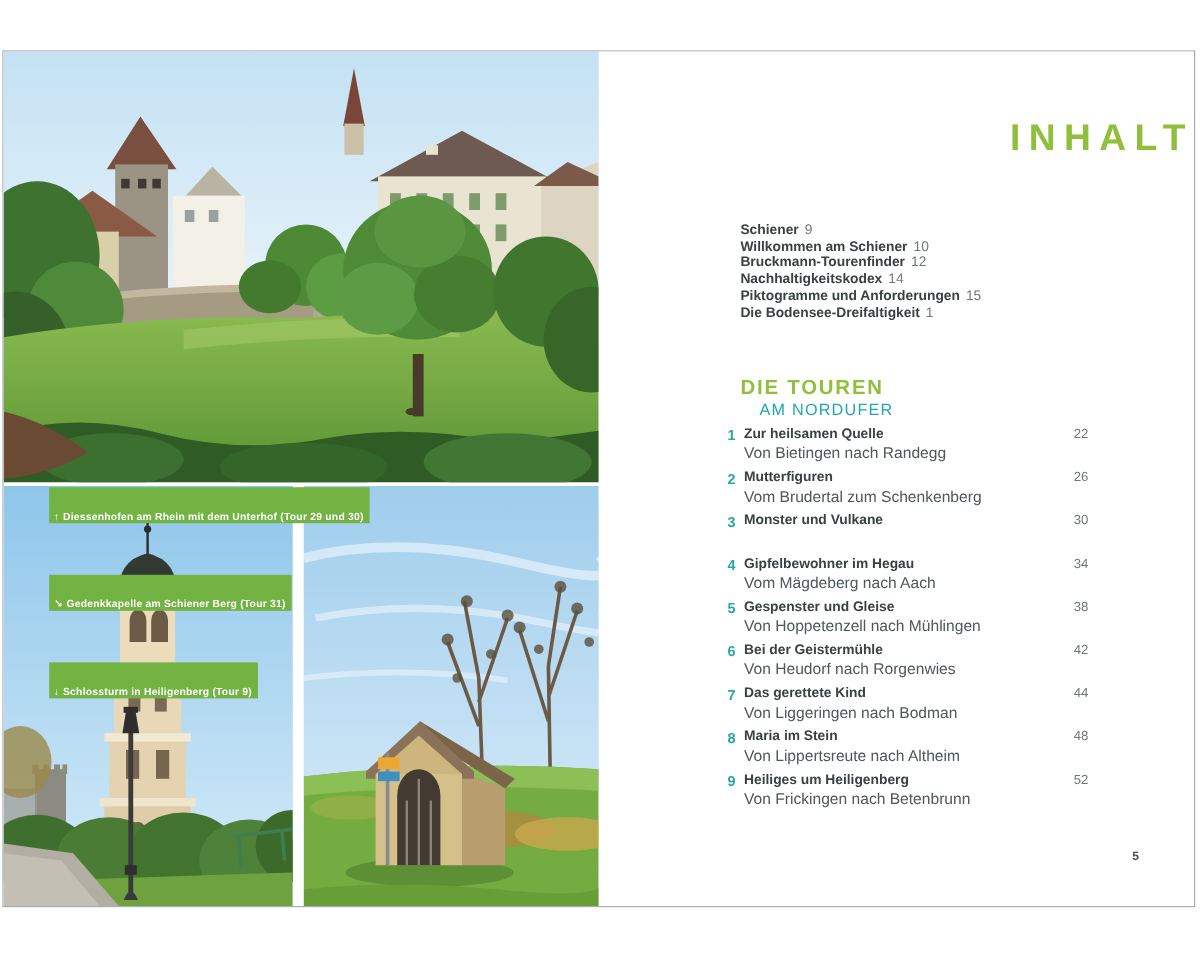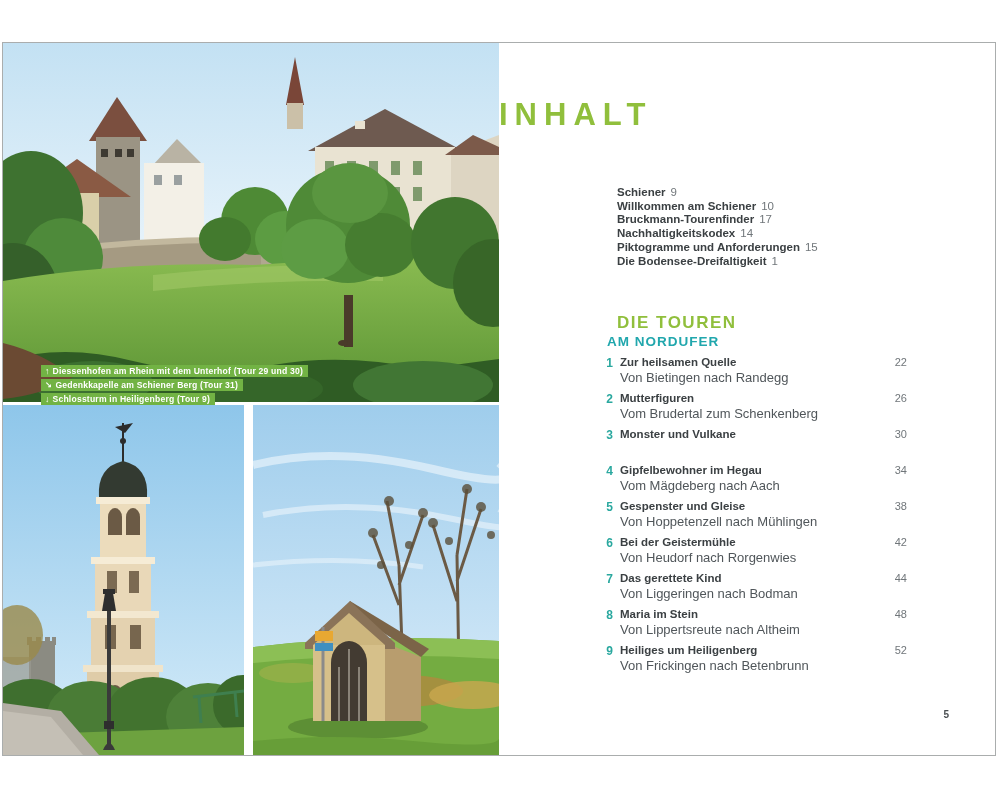--- a/index.html
+++ b/index.html
@@ -7,30 +7,30 @@
   .spread{position:absolute;left:2px;top:42px;width:994px;height:714px;background:#fff;border:1px solid #aaadad;box-sizing:border-box;display:flex;}
   .page{position:relative;box-sizing:border-box;}
   .page-left{width:497px;height:100%;}
   .page-right{width:497px;height:100%;background:#fff;}
   .photo{position:absolute;overflow:hidden;background:#cfe6f4;}
   .photo svg{display:block;}
   #photo-main{left:0;top:0;width:496px;height:359px;}
   #photo-tower{left:0;top:362px;width:241px;height:350px;}
   #photo-chapel{left:250px;top:362px;width:246px;height:350px;}
   .caption-stack{position:absolute;left:38px;top:322px;display:flex;flex-direction:column;align-items:flex-start;gap:2px;z-index:5;}
-  .caption{display:inline-block;white-space:nowrap;background:#72b344;color:#ffffff;font-size:8.6px;font-weight:bold;line-height:12px;height:12px;padding:0 5px 0 4px;letter-spacing:.2px;}
+  .caption{display:inline-block;white-space:nowrap;background:#72b344;color:#ffffff;font-size:8.6px;font-weight:bold;line-height:12px;height:12px;padding:18px 5px 0 4px;letter-spacing:.2px;margin-top:41px;}
   .caption .arr{margin-right:3px;font-weight:bold;}
   
-  .inhalt-title{position:absolute;left:0;right:0;top:54px;text-align:left;font-size:31px;font-weight:bold;letter-spacing:7px;color:#90bf3c;}
+  .inhalt-title{position:absolute;left:0;right:0;top:54px;text-align:right;font-size:31px;font-weight:bold;letter-spacing:7px;color:#90bf3c;}
   .front-matter{position:absolute;left:118px;top:143px;font-size:11.5px;line-height:13.7px;color:#3b4043;}
   .fm-row{white-space:nowrap;}
   .fm-label{font-weight:bold;color:#3b4043;}
   .fm-page{color:#70767a;margin-left:5px;}
   .section-title{position:absolute;left:118px;top:252px;font-size:17px;font-weight:bold;letter-spacing:1.5px;color:#90bf3c;margin-top:18px;}
-  .subsection-title{position:absolute;left:108px;top:291px;font-size:13.5px;font-weight:bold;letter-spacing:1px;color:#21a7ad;}
+  .subsection-title{position:absolute;left:134px;top:291px;font-size:13.5px;font-weight:normal;letter-spacing:1px;color:#21a7ad;}
   .tours{position:absolute;left:100px;top:313px;width:308px;}
   .tour-row{position:relative;height:36px;}
   .tour-num{position:absolute;left:0;top:0;width:14px;text-align:right;font-size:12px;font-weight:bold;color:#2aa89f;}
   .tour-title{position:absolute;left:21px;top:0;font-size:11.5px;font-weight:bold;color:#3b4043;white-space:nowrap;}
   .tour-sub{position:absolute;left:21px;top:14px;font-size:13px;color:#50565a;white-space:nowrap;}
   .tour-page{position:absolute;right:0;top:0;font-size:11px;color:#70767a;}
   .folio{position:absolute;right:46px;top:666px;font-size:10px;font-weight:bold;color:#4a4f52;}
 </style>
 </head>
 <body>
@@ -253,21 +253,21 @@
       <div class="caption"><span class="arr">↓</span><span>Schlossturm in Heiligenberg (Tour 9)</span></div>
     </div>
   </div>
 
   <div class="page page-right">
     <div class="inhalt-title">INHALT</div>
 
     <div class="front-matter">
       <div class="fm-row"><span class="fm-label">Schiener</span><span class="fm-page">9</span></div>
       <div class="fm-row"><span class="fm-label">Willkommen am Schiener</span><span class="fm-page">10</span></div>
-      <div class="fm-row"><span class="fm-label">Bruckmann-Tourenfinder</span><span class="fm-page">17</span></div>
+      <div class="fm-row"><span class="fm-label">Bruckmann-Tourenfinder</span><span class="fm-page">12</span></div>
       <div class="fm-row"><span class="fm-label">Nachhaltigkeitskodex</span><span class="fm-page">14</span></div>
       <div class="fm-row"><span class="fm-label">Piktogramme und Anforderungen</span><span class="fm-page">15</span></div>
       <div class="fm-row"><span class="fm-label">Die Bodensee-Dreifaltigkeit</span><span class="fm-page">1</span></div>
     </div>
 
     <div class="section-title">DIE TOUREN</div>
     <div class="subsection-title">AM NORDUFER</div>
 
     <div class="tours">
       <div class="tour-row">

